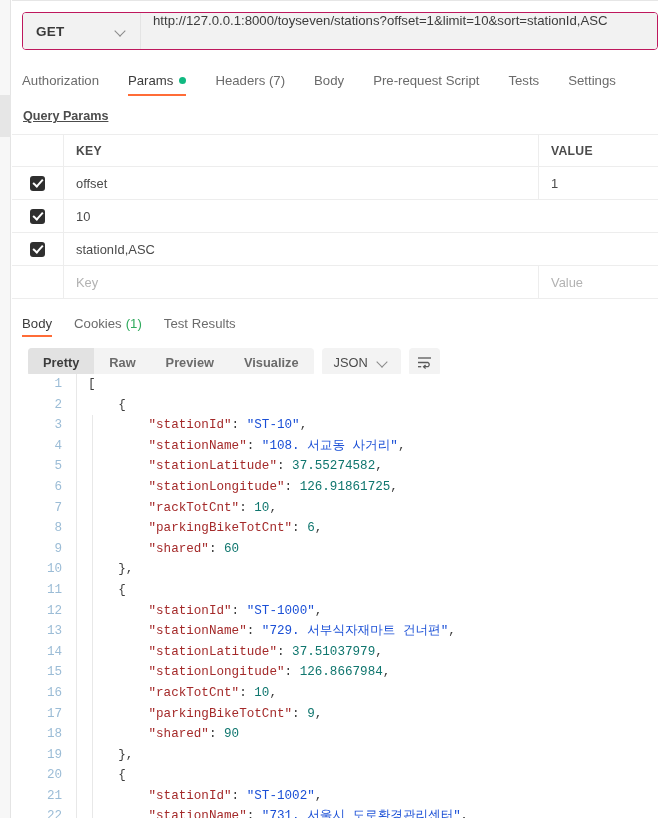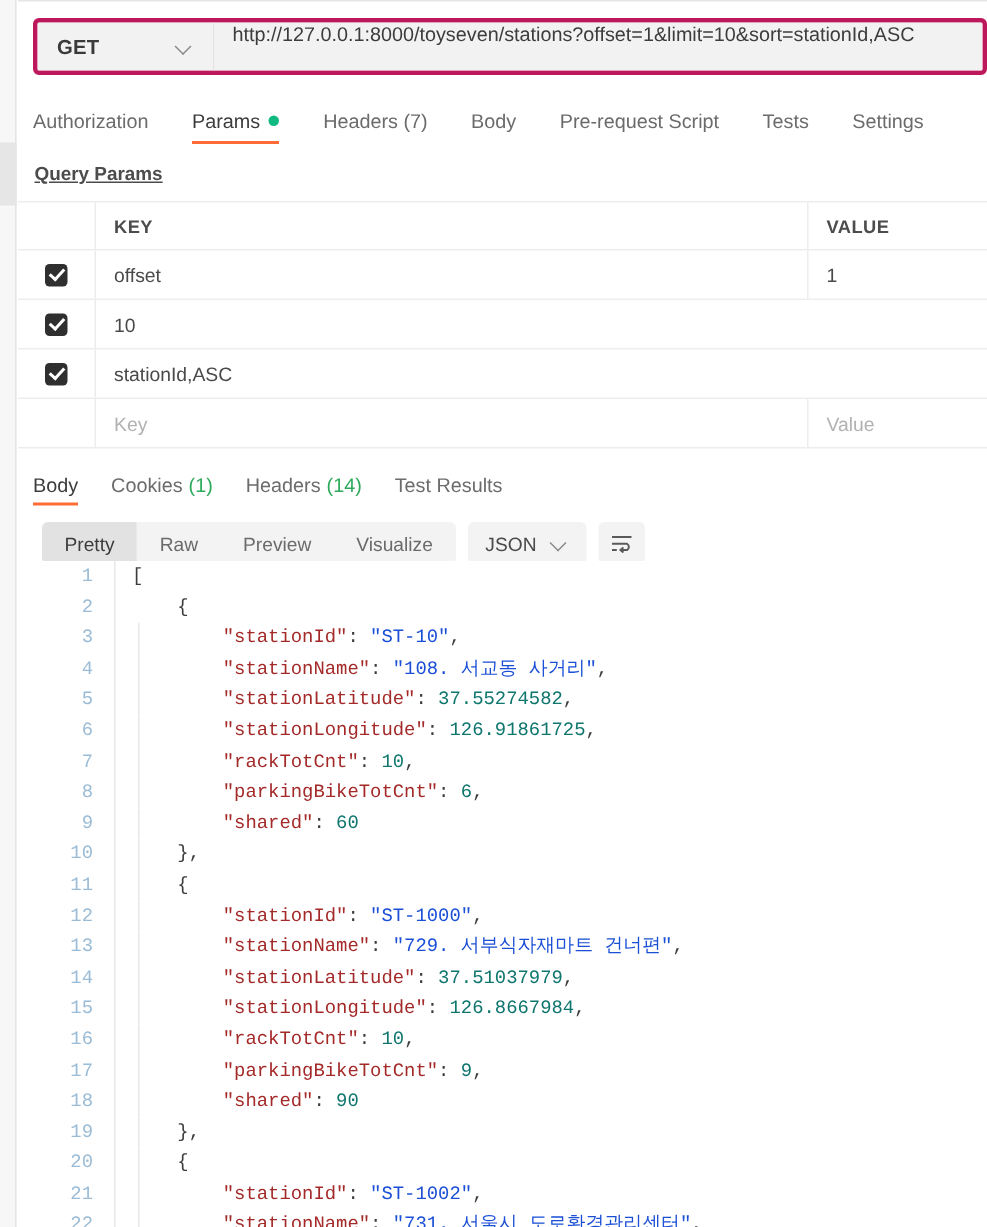--- a/index.html
+++ b/index.html
@@ -25,21 +25,21 @@
     position: absolute; left: 12px; top: 0; right: 0; bottom: 0;
     background: #fff; border-top: 1px solid #e6e6e6;
     overflow: hidden;
   }
 
   
   .urlrow {
     display: flex; align-items: stretch;
     margin: 11px 0 0 10px;
     height: 38px;
-    border: 3px solid #be185d; border-radius: 4px;
+    border: 1px solid #be185d; border-radius: 4px;
     background: #fff; overflow: hidden;
   }
   .method {
     display: flex; align-items: center; justify-content: space-between;
     width: 118px; padding: 0 13px;
     background: #f2f2f2; border-right: 1px solid #e4e4e4;
     font-size: 13.5px; font-weight: bold; color: #3a3a3a;
     cursor: pointer; letter-spacing: .2px;
   }
   .chev { width: 12px; height: 12px; position: relative; flex: none; }
@@ -124,21 +124,21 @@
   }
   .cnt { color: #2faa5d; margin-left: 4px; }
 
   
   .vbar { display: flex; align-items: center; gap: 8px; margin: 11px 0 0 16px; }
   .seg {
     display: flex; background: #f3f3f3; border-radius: 4px; overflow: hidden; height: 28px;
   }
   .seg > div {
     display: flex; align-items: center; padding: 0 15px;
-    font-size: 12.8px; color: #6b6b6b; cursor: pointer; white-space: nowrap;
+    font-size: 12.8px; color: #6b6b6b; cursor: pointer; white-space: nowrap; font-weight: bold;
   }
   .seg > div.on { background: #e2e2e2; color: #3c3c3c; }
   .fmt {
     display: flex; align-items: center; gap: 9px; height: 28px; padding: 0 12px;
     background: #f3f3f3; border-radius: 4px;
     font-size: 12.8px; color: #4a4a4a; cursor: pointer;
   }
   .wrapbtn {
     width: 31px; height: 28px; background: #f3f3f3; border-radius: 4px;
     display: flex; align-items: center; justify-content: center; cursor: pointer;
@@ -259,24 +259,20 @@
 
   <div class="restabs">
     <div class="restab active">
       <span>Body</span>
     </div>
     <div class="restab">
       <span>Cookies</span>
       <span class="cnt">(1)</span>
     </div>
     <div class="restab">
-      <span>Headers</span>
-      <span class="cnt">(14)</span>
-    </div>
-    <div class="restab">
       <span>Test Results</span>
     </div>
   </div>
 
   <div class="vbar">
     <div class="seg">
       <div class="on">Pretty</div>
       <div>Raw</div>
       <div>Preview</div>
       <div>Visualize</div>

